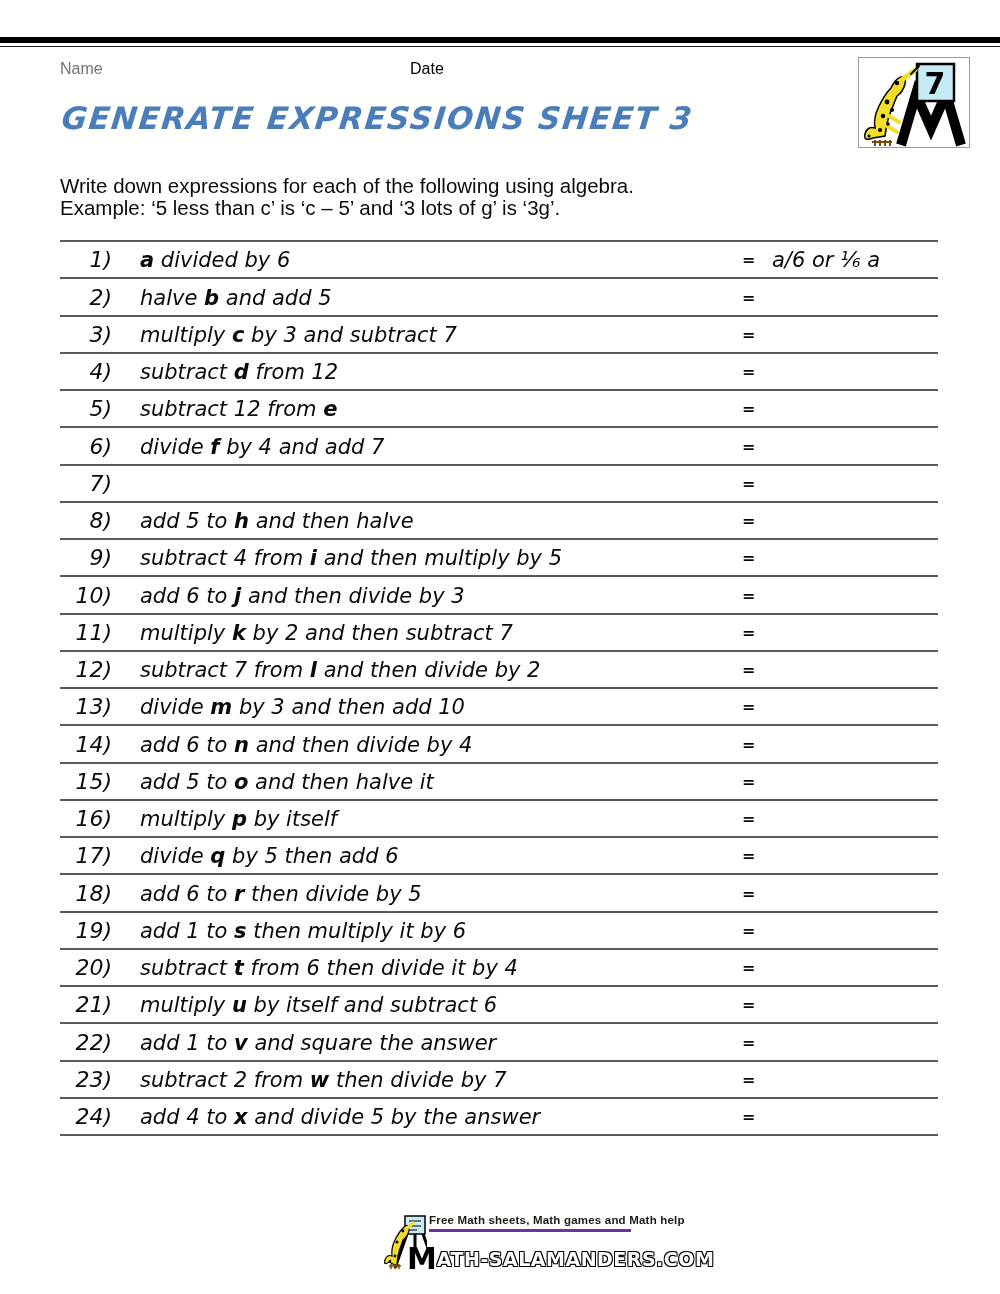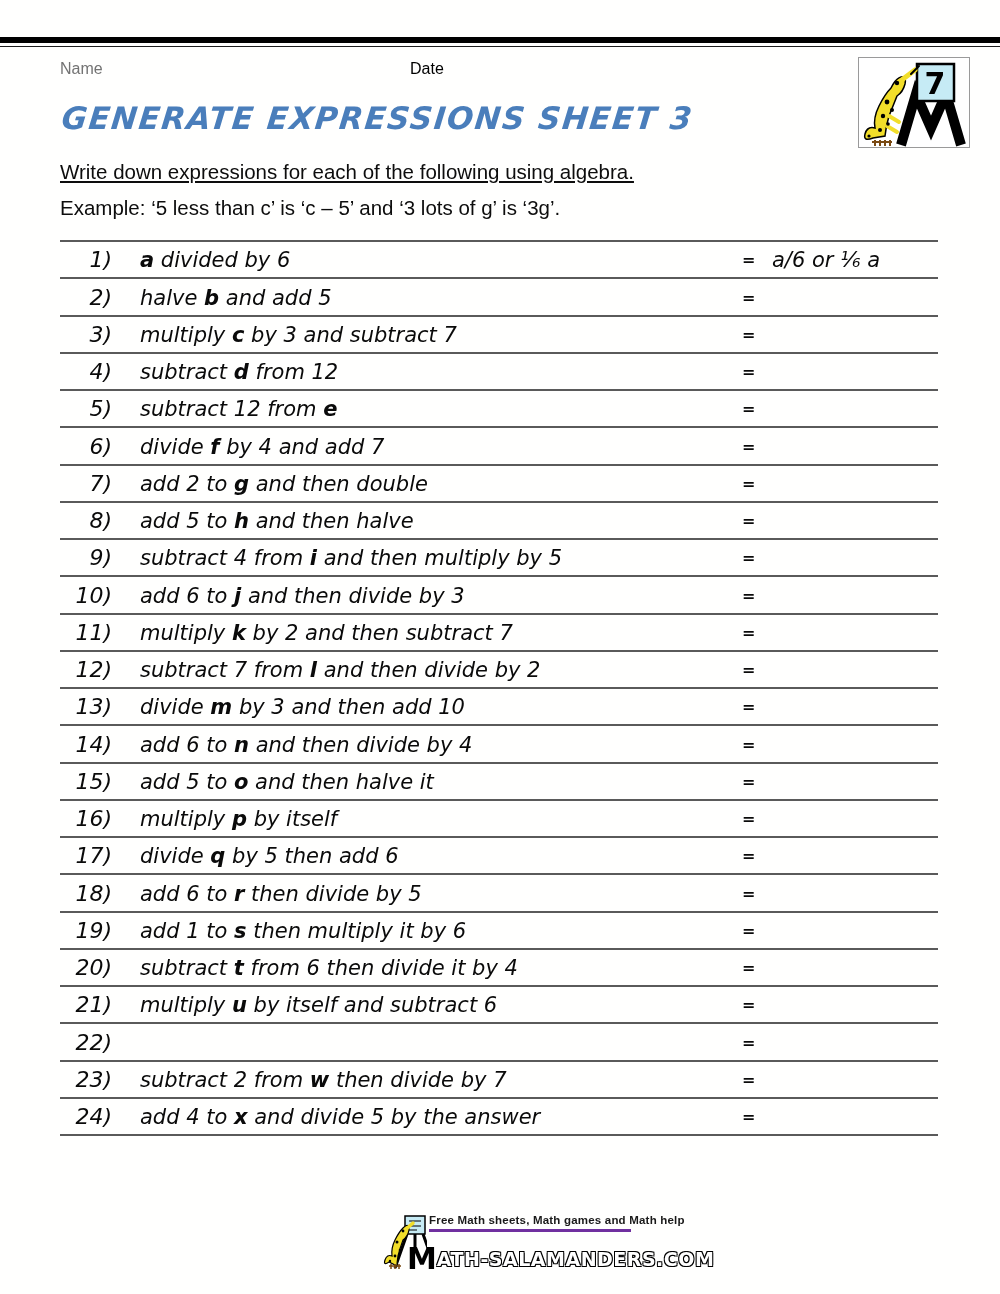--- a/index.html
+++ b/index.html
@@ -21,21 +21,21 @@
   }
   .badge-seven { font:bold 30px "DejaVu Sans", sans-serif; }
 
   .title {
     position:absolute; left:60px; top:100px; margin:0; white-space:nowrap;
     font-family:"DejaVu Sans", sans-serif; font-style:italic; font-weight:bold;
     font-size:31px; letter-spacing:1.5px; color:#4a7ebb;
     transform:skewX(-6deg); transform-origin:left bottom;
   }
   .instr { position:absolute; left:60px; margin:0; font-size:20.5px; color:#0d0d0d; white-space:nowrap; }
-  .instr-1 { top:160px;text-decoration:underline; }
+  .instr-1 { top:174px; }
   .instr-2 { top:196px; }
 
   
   .problems {
     position:absolute; left:60px; top:240px; width:878px;
     border-top:2px solid #5a5a5a;
   }
   .problem-row {
     position:relative; height:37.25px; box-sizing:border-box;
     border-bottom:2px solid #5a5a5a;
@@ -150,21 +150,20 @@
       <span class="row-answer"></span>
     </div>
       <div class="problem-row">
       <span class="row-num">6)</span>
       <span class="row-text"><span>divide </span><span class="row-var">f</span><span> by 4 and add 7</span></span>
       <span class="row-eq">=</span>
       <span class="row-answer"></span>
     </div>
       <div class="problem-row">
       <span class="row-num">7)</span>
-      <span class="row-text"><span>add 2 to </span><span class="row-var">g</span><span> and then double</span></span>
       <span class="row-eq">=</span>
       <span class="row-answer"></span>
     </div>
       <div class="problem-row">
       <span class="row-num">8)</span>
       <span class="row-text"><span>add 5 to </span><span class="row-var">h</span><span> and then halve</span></span>
       <span class="row-eq">=</span>
       <span class="row-answer"></span>
     </div>
       <div class="problem-row">
@@ -240,20 +239,21 @@
       <span class="row-answer"></span>
     </div>
       <div class="problem-row">
       <span class="row-num">21)</span>
       <span class="row-text"><span>multiply </span><span class="row-var">u</span><span> by itself and subtract 6</span></span>
       <span class="row-eq">=</span>
       <span class="row-answer"></span>
     </div>
       <div class="problem-row">
       <span class="row-num">22)</span>
+      <span class="row-text"><span>add 1 to </span><span class="row-var">v</span><span> and square the answer</span></span>
       <span class="row-eq">=</span>
       <span class="row-answer"></span>
     </div>
       <div class="problem-row">
       <span class="row-num">23)</span>
       <span class="row-text"><span>subtract 2 from </span><span class="row-var">w</span><span> then divide by 7</span></span>
       <span class="row-eq">=</span>
       <span class="row-answer"></span>
     </div>
       <div class="problem-row">

